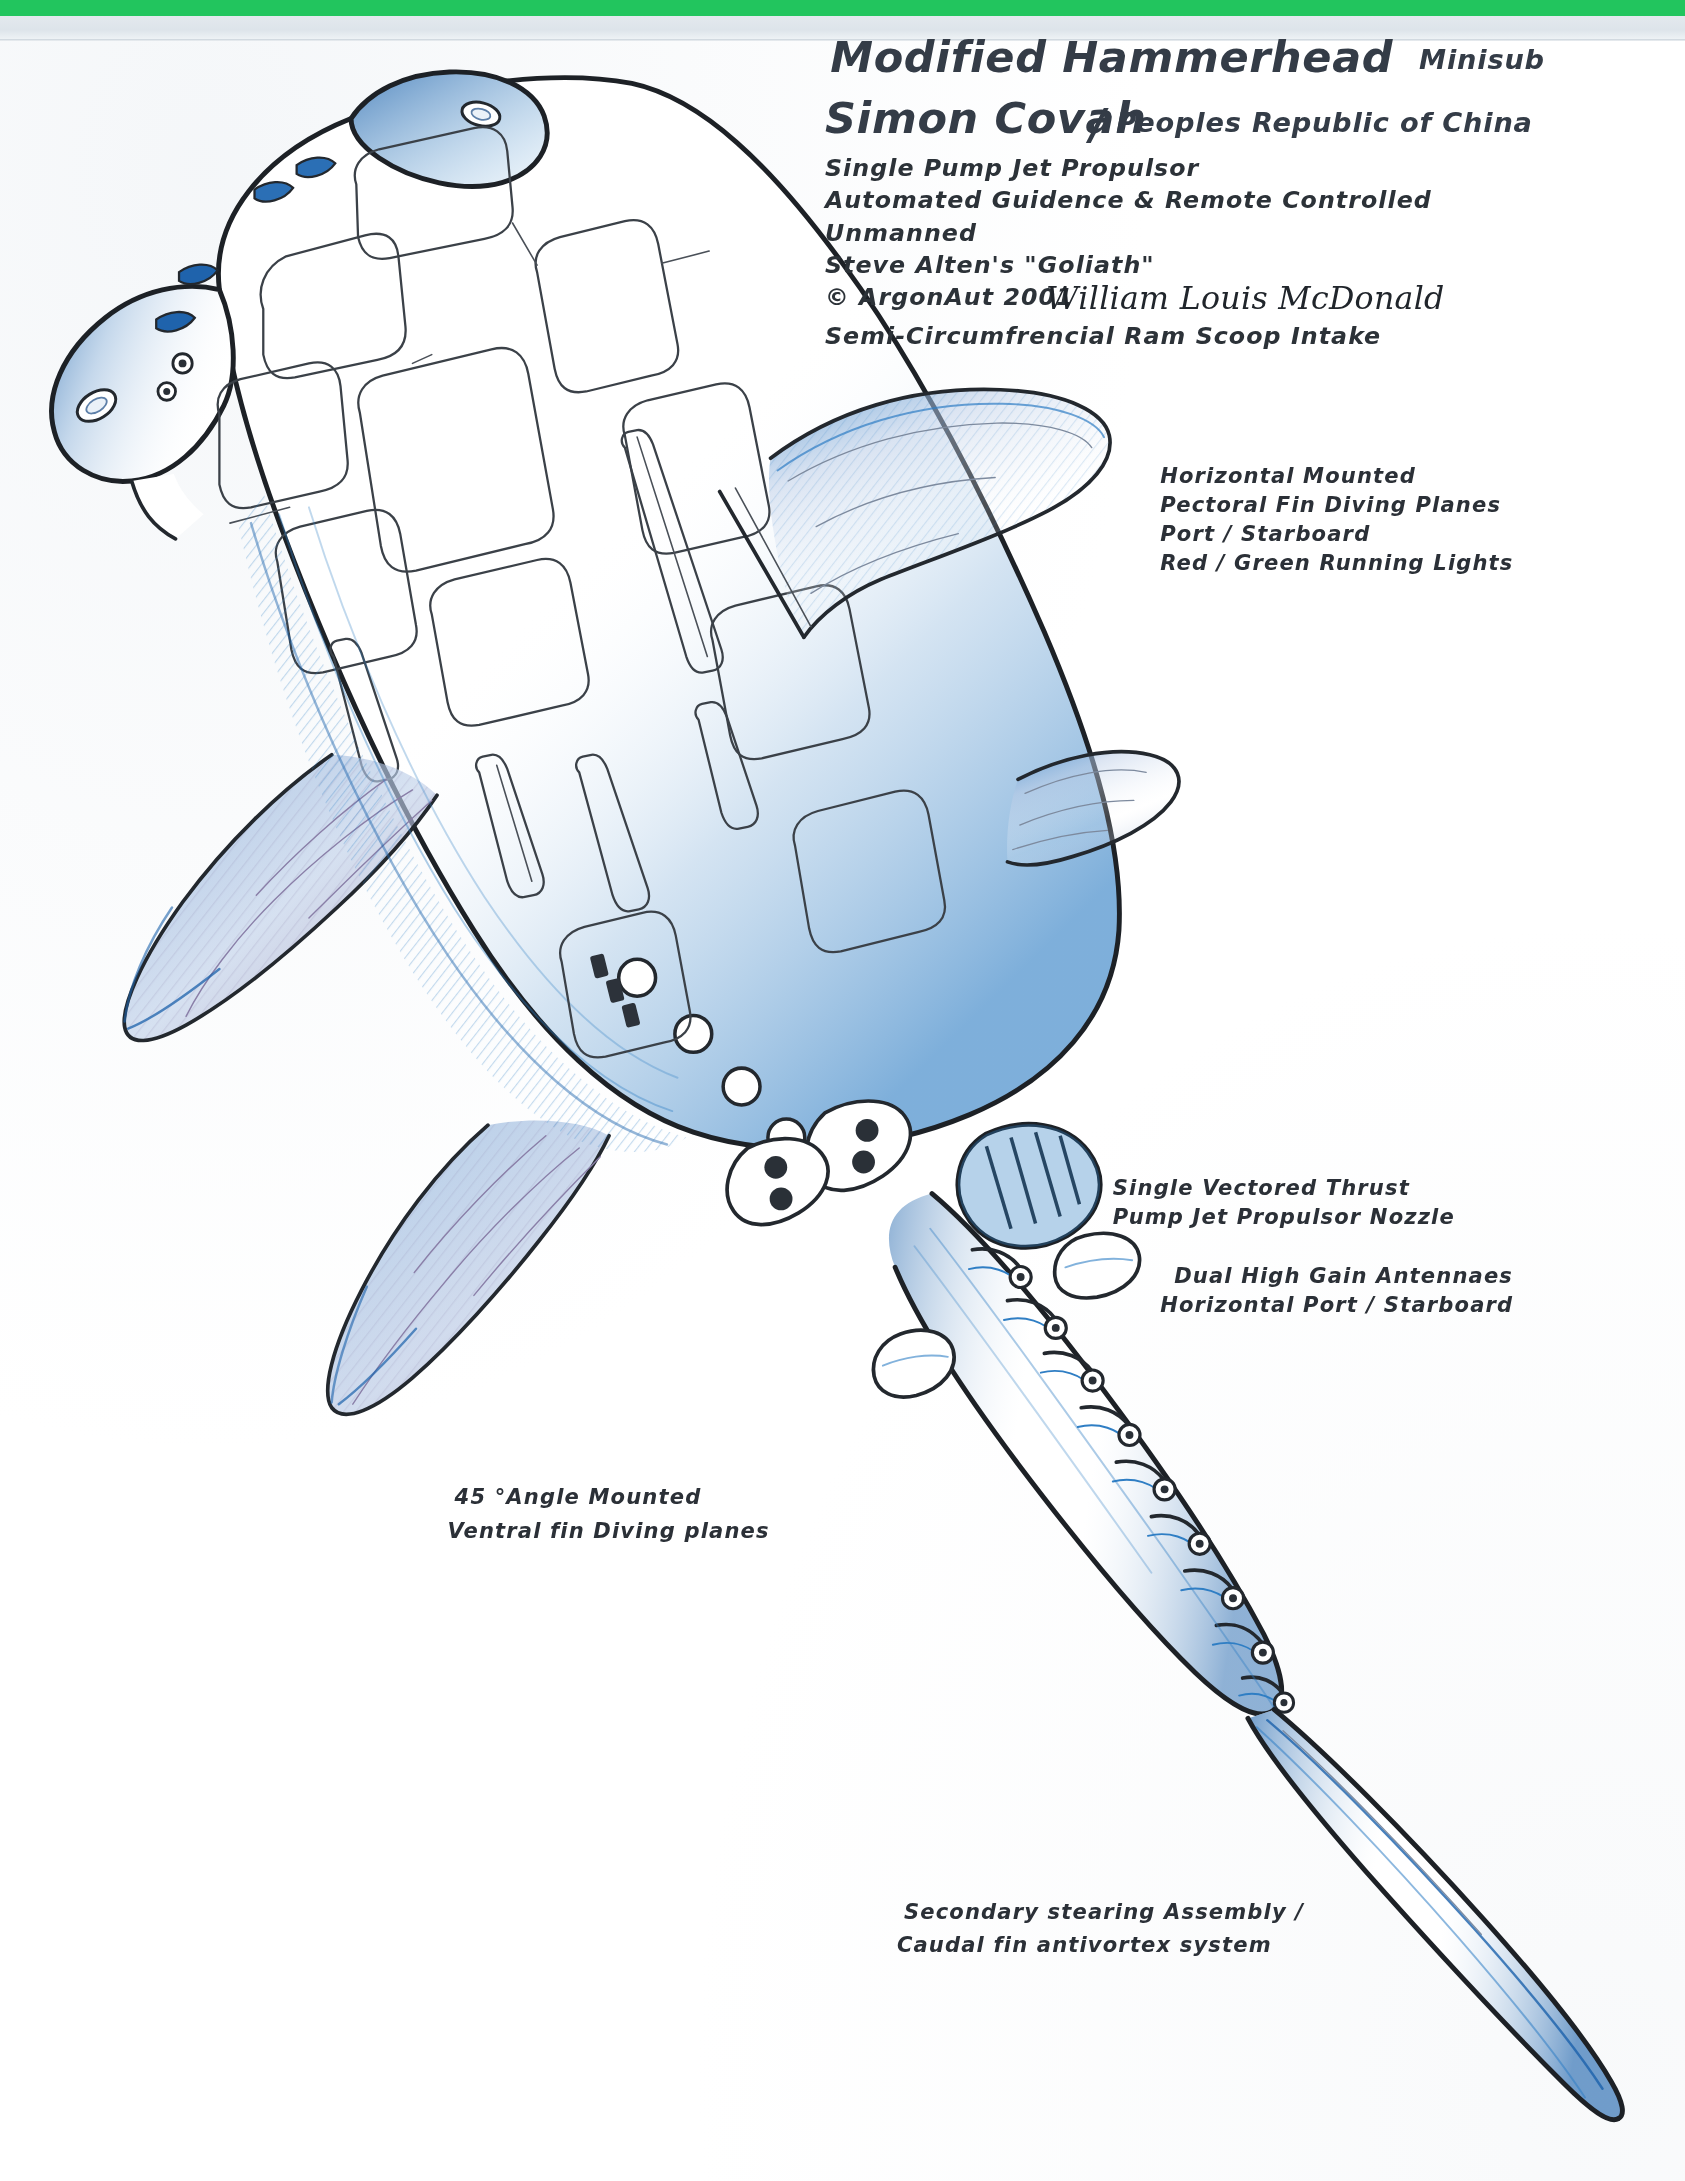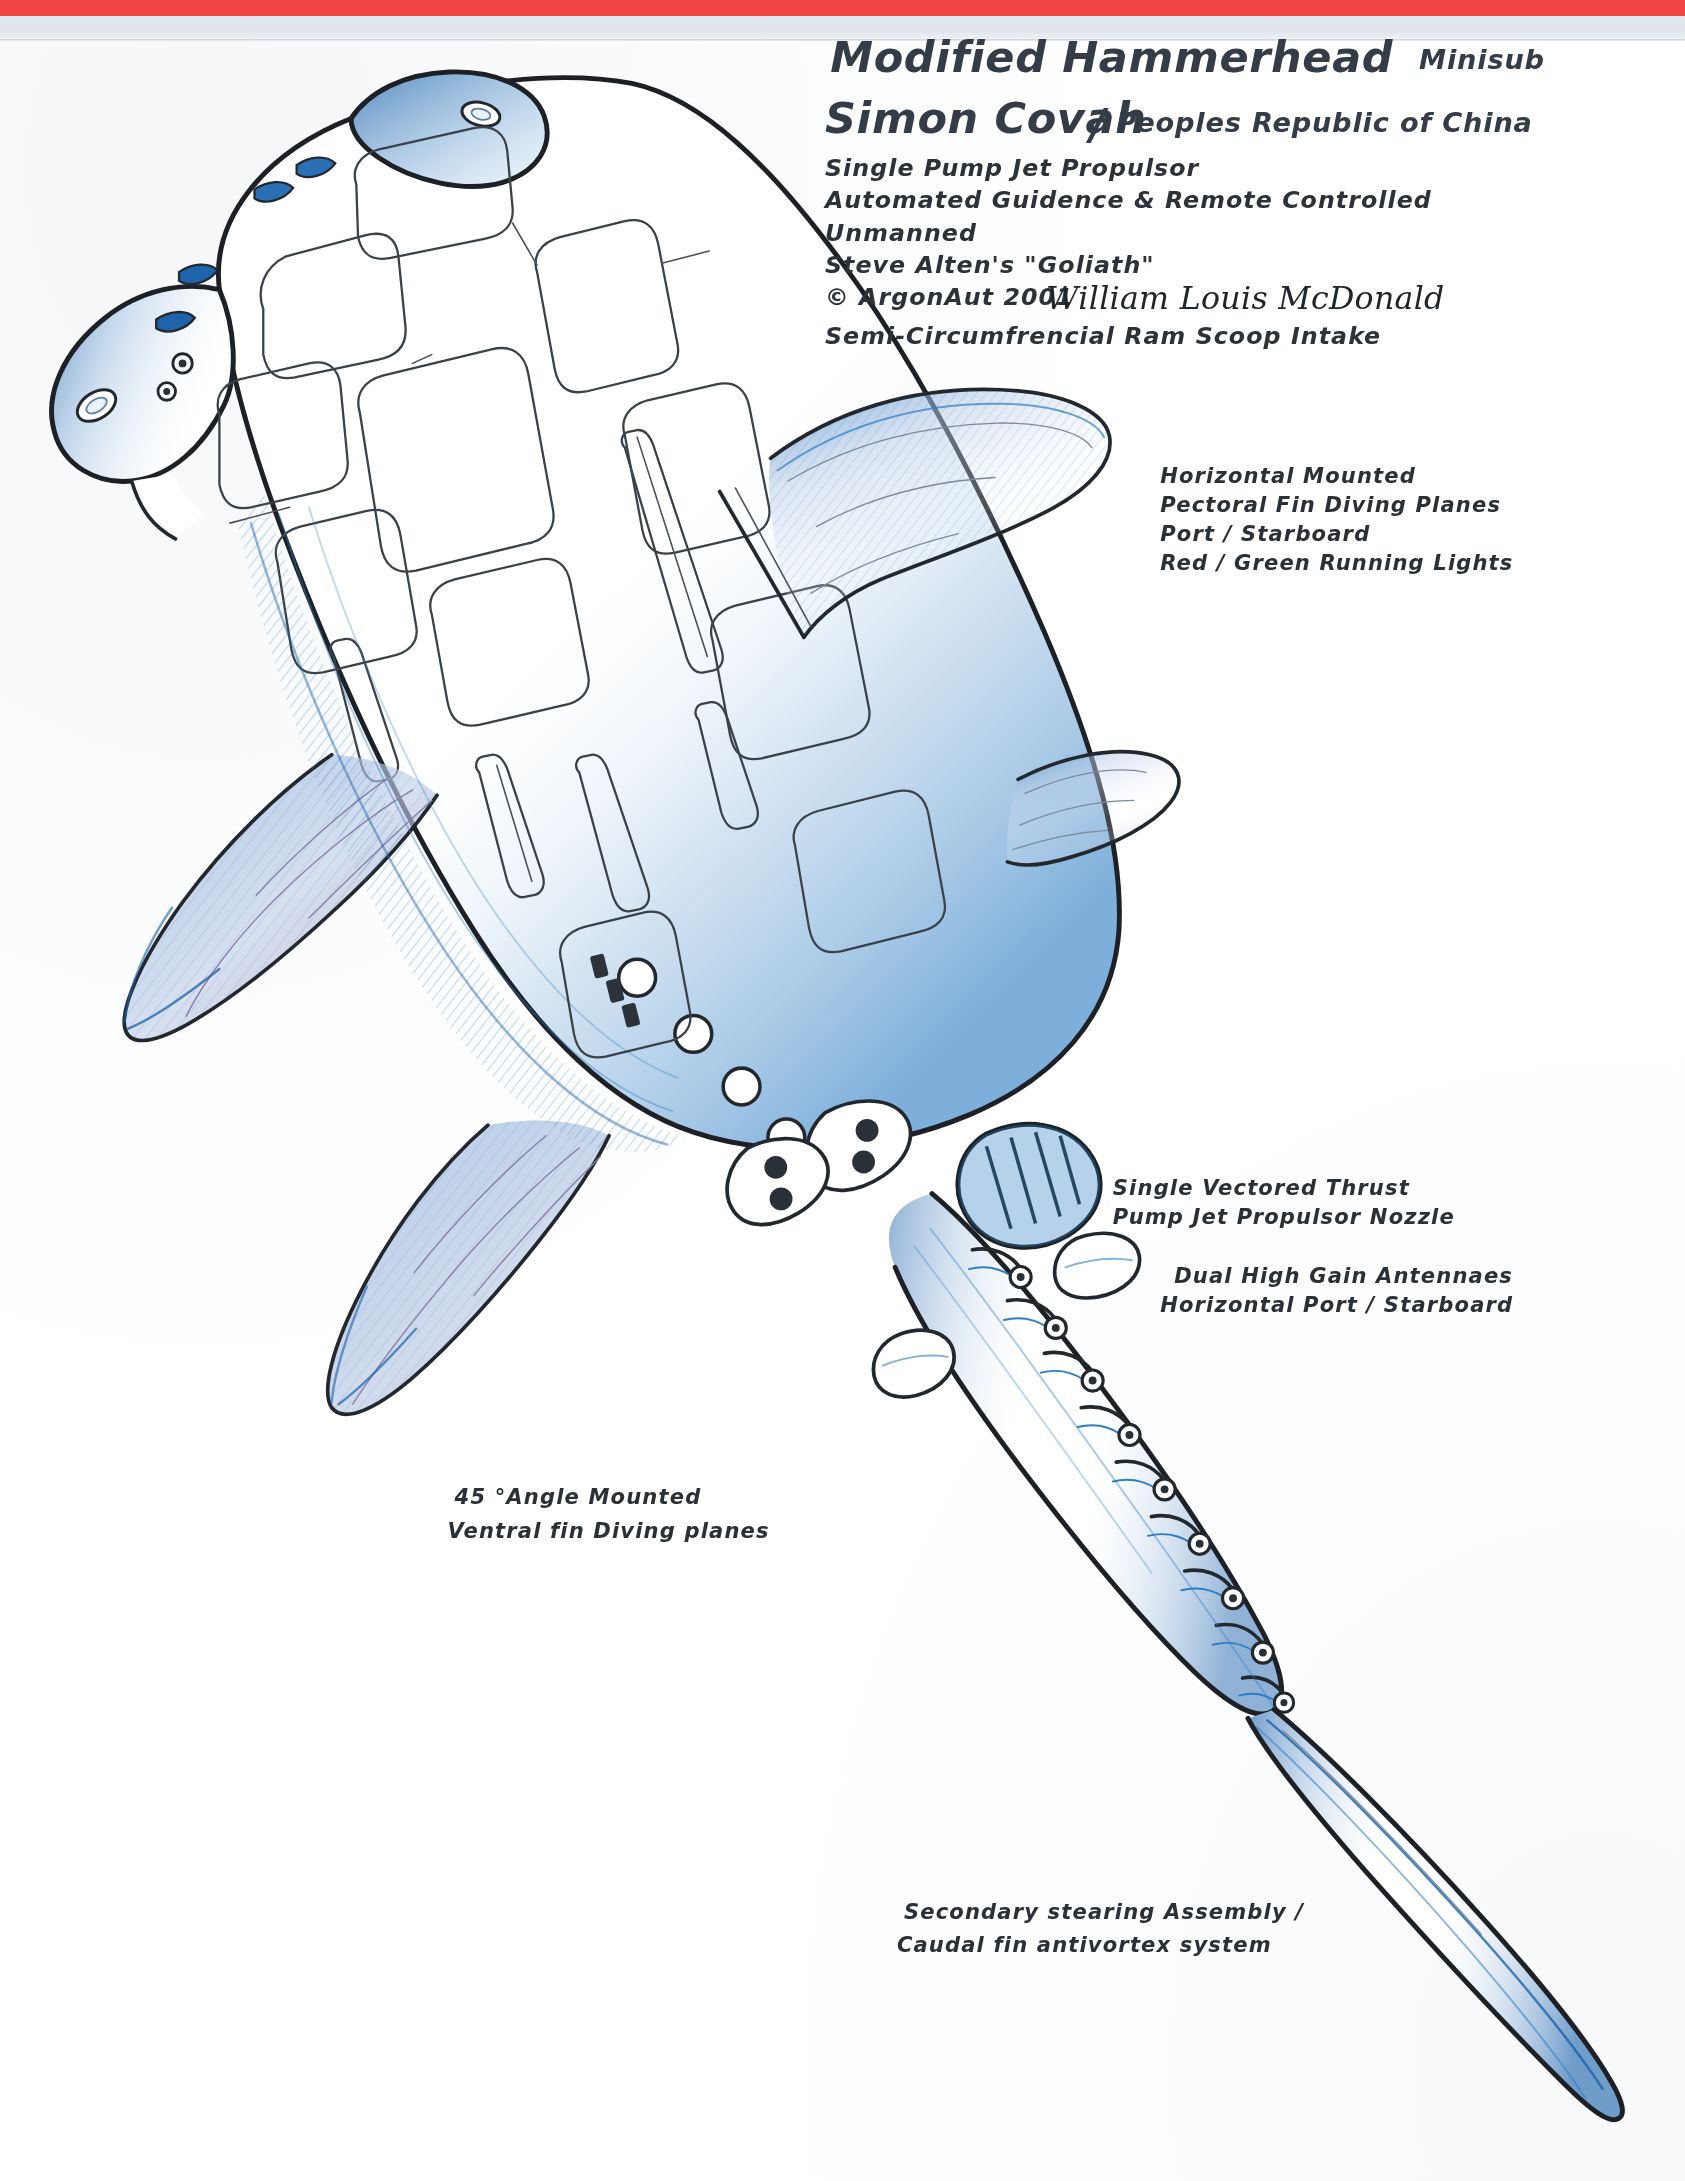--- a/index.html
+++ b/index.html
@@ -4,21 +4,21 @@
 <title>Modified Hammerhead Minisub — Concept Drawing</title>
 <style>
   html,body{margin:0;padding:0;background:#fff;}
   body{
     font-family:"DejaVu Sans", sans-serif;
     width:1685px;height:2181px;position:relative;overflow:hidden;
     background:#ffffff;
   }
   #sheet{
     position:absolute;inset:0;
-    background:#ef4444;
+    background:#22c55e;
   }
   
   #scan-band{
     position:absolute;left:0;top:16px;width:100%;height:23px;
     background:linear-gradient(180deg,#e3e9ee 0%,#dde4ea 60%,#eef2f5 100%);
   }
   #scan-band-edge{
     position:absolute;left:0;top:39px;width:100%;height:2.6px;
     background:linear-gradient(180deg,#c9d2da,#ffffff);
   }

